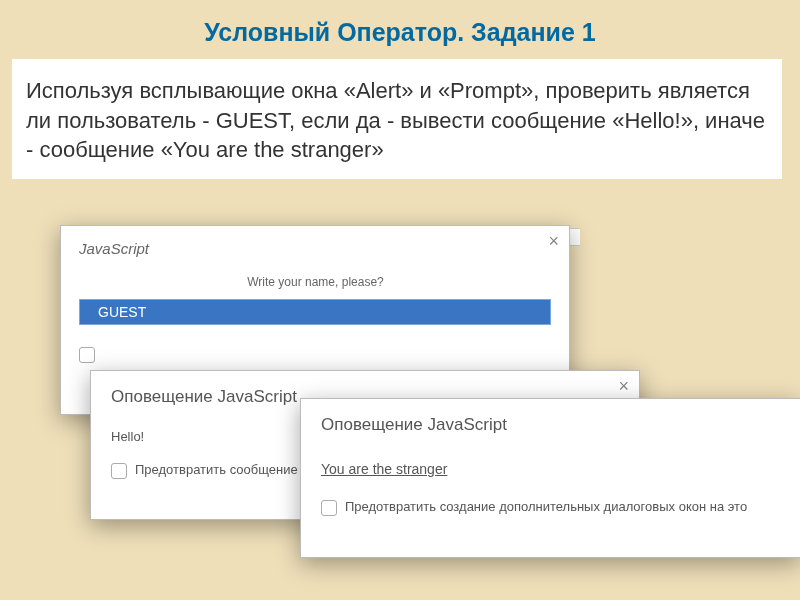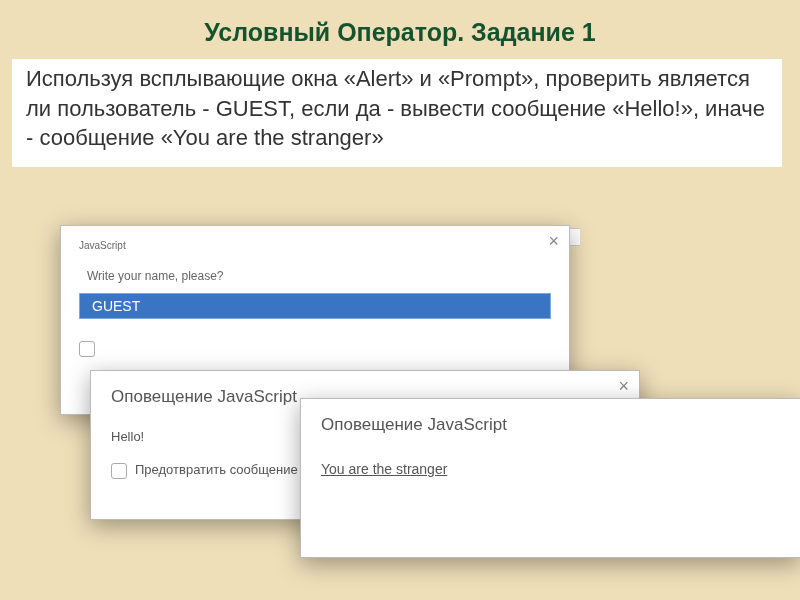--- a/index.html
+++ b/index.html
@@ -8,27 +8,27 @@
     height: 600px;
     background: #eedfb9;
     font-family: Verdana, Geneva, sans-serif;
     overflow: hidden;
     position: relative;
   }
   .slide-title {
     text-align: center;
     font-weight: bold;
     font-size: 25px;
-    color: #14532d;
+    color: #0369a1;
     padding: 18px 0 12px 0;
   }
   .task-box {
     background: #ffffff;
     margin: 0 18px 0 12px;
-    padding: 5px 14px 14px 14px;
+    padding: 17px 14px 14px 14px;
     color: #333;
     font-size: 22px;
     line-height: 1.35;
   }
   .dialog {
     position: absolute;
     background: #ffffff;
     border: 1px solid #bbb;
     box-shadow: 0 6px 22px rgba(0,0,0,0.35);
     font-family: "Segoe UI", Arial, sans-serif;
@@ -43,36 +43,38 @@
     cursor: pointer;
     line-height: 1;
   }
   .dialog1 {
     left: 60px;
     top: 225px;
     width: 510px;
     height: 190px;
   }
   .dialog1 .d-title {
-    font-size: 10px;
+    font-size: 15px;
     color: #666;
     padding: 14px 18px 18px 18px;
+    font-style: italic;
   }
   .dialog1 .d-label {
     font-size: 12px;
     color: #666;
-    padding: 0 18px 10px 26px;
+    padding: 0 18px 10px 19px;
+    text-align: center;
   }
   .dialog1 .input-wrap {
     padding: 0 18px 14px 18px;
   }
   .dialog1 input.text-field {
     width: 100%;
     border: 1px solid #7aa9e0;
-    padding: 4px 12px;
+    padding: 4px 18px;
     font-size: 14px;
     font-family: inherit;
     color: #fff;
     background: #3a75c4;
   }
   .dialog1 input.text-field::selection { background:#3a75c4; color:#fff; }
   .dialog1 .chk-row {
     padding: 6px 18px 0 18px;
   }
   .chkbox {
@@ -167,13 +169,16 @@
   <div class="d-title">Оповещение JavaScript</div>
   <div class="d-msg">Hello!</div>
   <div class="chk-row">
     <span class="chkbox"></span><span>Предотвратить сообщение</span>
   </div>
 </div>
 
 <div class="dialog dialog3">
   <div class="d-title">Оповещение JavaScript</div>
   <div class="d-msg">You are the stranger</div>
+  <div class="chk-row">
+    <span class="chkbox"></span><span>Предотвратить создание дополнительных диалоговых окон на это</span>
+  </div>
 </div>
 
 </body></html>

